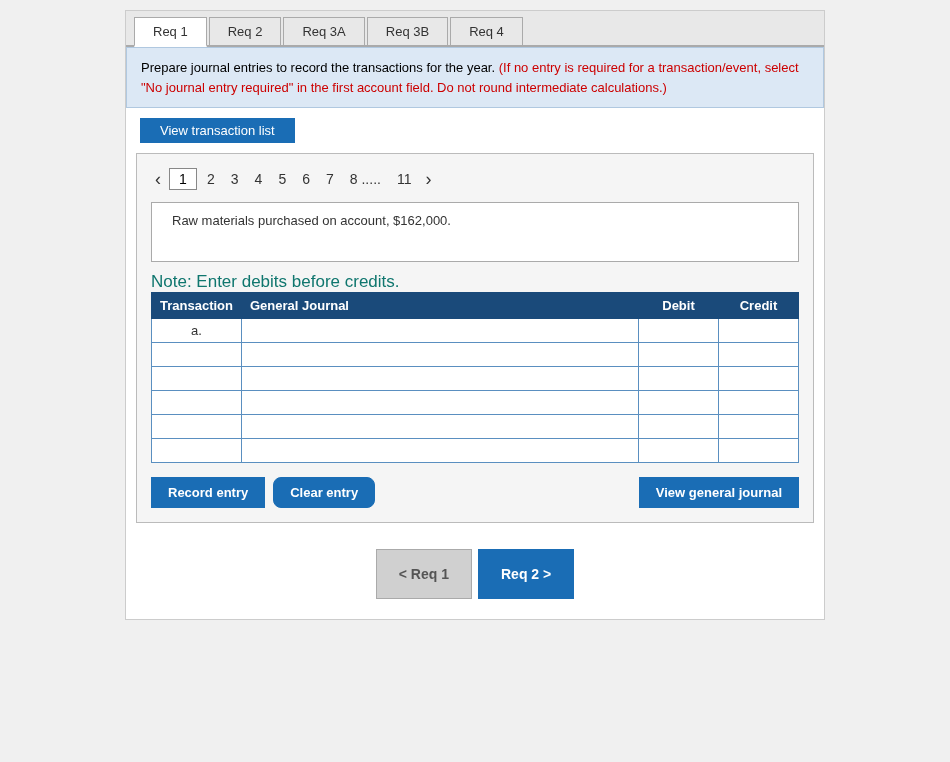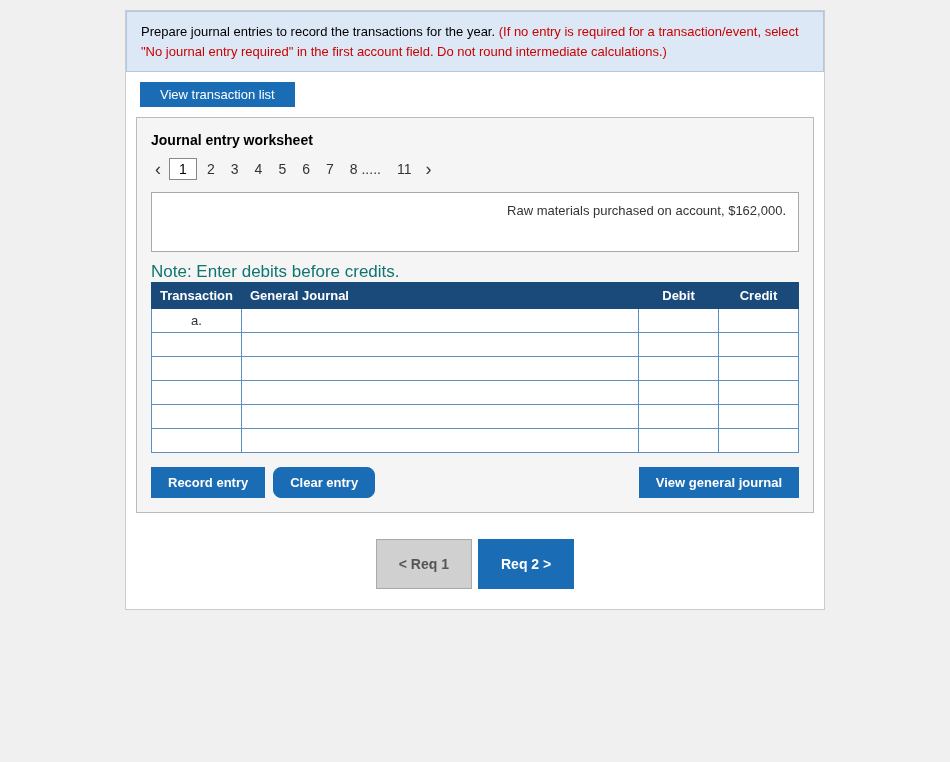--- a/index.html
+++ b/index.html
@@ -104,26 +104,25 @@
     }
     .entry-num-plain {
       padding: 2px 6px;
       cursor: pointer;
       color: #333;
     }
     
     .description-box {
       border: 1px solid #aaa;
       background: #fff;
-      padding: 10px 12px;
+      padding: 10px 20px;
       font-size: 13px;
       color: #333;
       margin-bottom: 10px;
       min-height: 60px;
-      text-align: right;
     }
     
     .note-text {
       color: #0f766e;
       font-size: 17px;
     }
     
     .journal-table {
       width: 100%;
       border-collapse: collapse;
@@ -220,33 +219,39 @@
       color: #fff;
       border-color: #1a6db5;
     }
   </style>
 </head>
 <body>
 
 <div class="page-container">
 
   
+  <div class="tabs-bar">
+    <div class="tab active">Req 1</div>
+    <div class="tab">Req 2</div>
+    <div class="tab">Req 3A</div>
+    <div class="tab">Req 3B</div>
+    <div class="tab">Req 4</div>
+  </div>
 
   
   <div class="instructions">
     <span>Prepare journal entries to record the transactions for the year.</span>
     <span class="red-text">(If no entry is required for a transaction/event, select "No journal entry required" in the first account field. Do not round intermediate calculations.)</span>
   </div>
 
   
   <button class="view-transaction-btn">View transaction list</button>
 
   
   <div class="worksheet-container">
-    <div class="worksheet-title">Journal entry worksheet</div>
 
     <div class="entry-nav">
       <span class="nav-arrow">‹</span>
       <span class="entry-num active">1</span>
       <span class="entry-num-plain">2</span>
       <span class="entry-num-plain">3</span>
       <span class="entry-num-plain">4</span>
       <span class="entry-num-plain">5</span>
       <span class="entry-num-plain">6</span>
       <span class="entry-num-plain">7</span>

